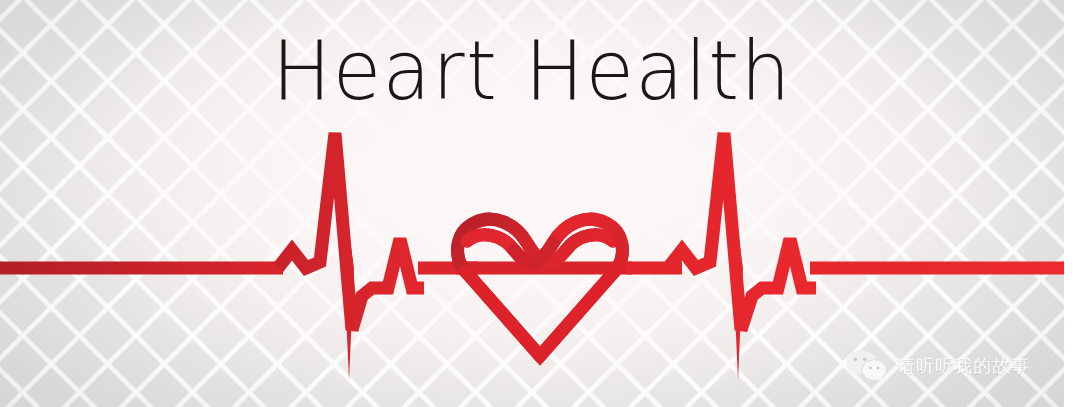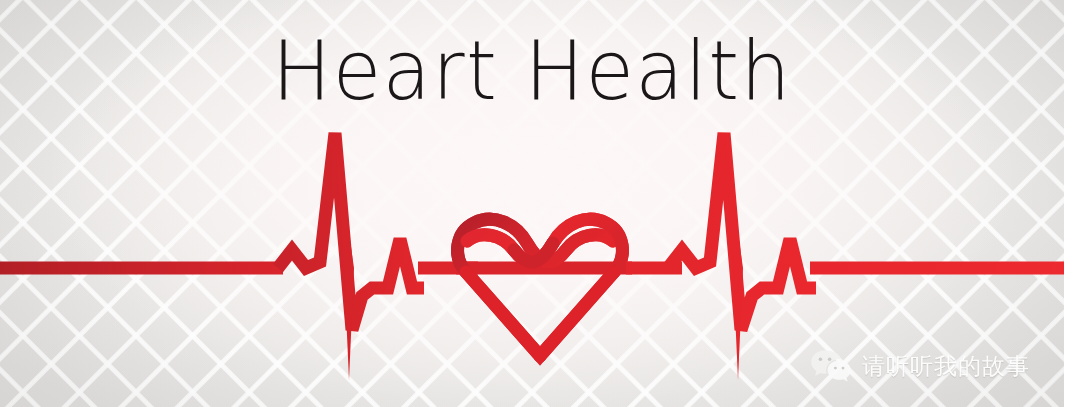--- a/index.html
+++ b/index.html
@@ -109,21 +109,21 @@
     opacity: 0.92;
   }
   .wm-logo {
     width: 42px;
     height: 34px;
     flex: 0 0 auto;
     display: block;
   }
   .wm-text {
     font-family: "DejaVu Sans", sans-serif;
-    font-size: 23px;
+    font-size: 18px;
     line-height: 26px;
     font-weight: 400;
     color: #ffffff;
     letter-spacing: 1px;
     white-space: nowrap;
     text-shadow: 0 1px 1px rgba(160,160,158,0.45);
   }
 </style>
 </head>
 <body>

